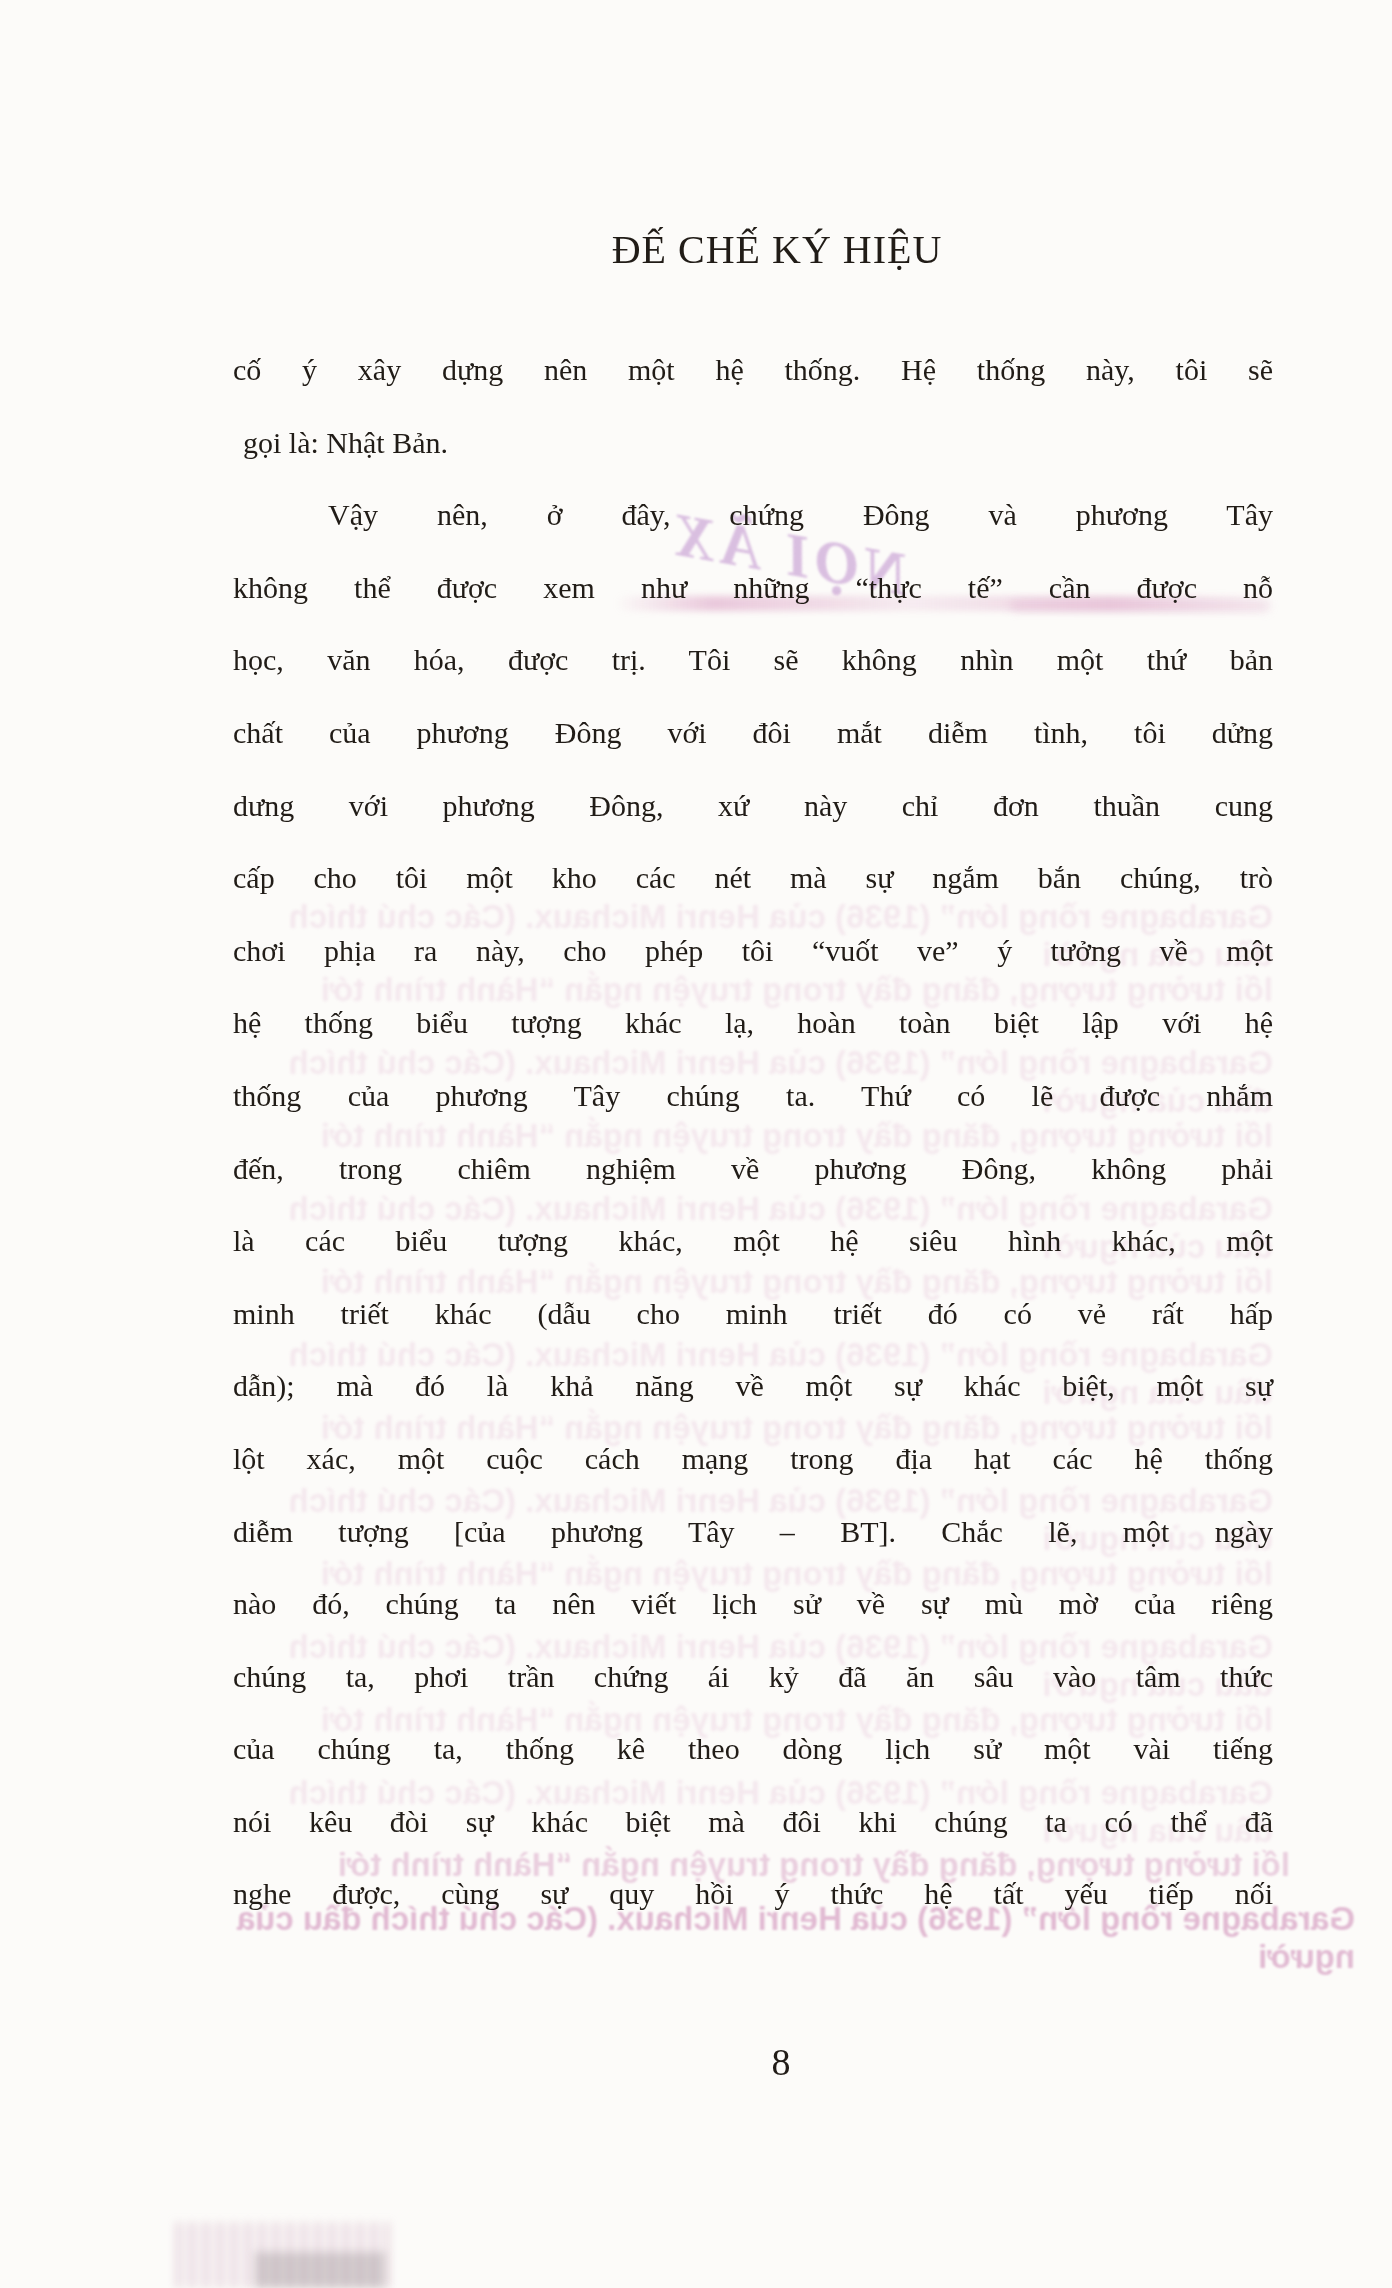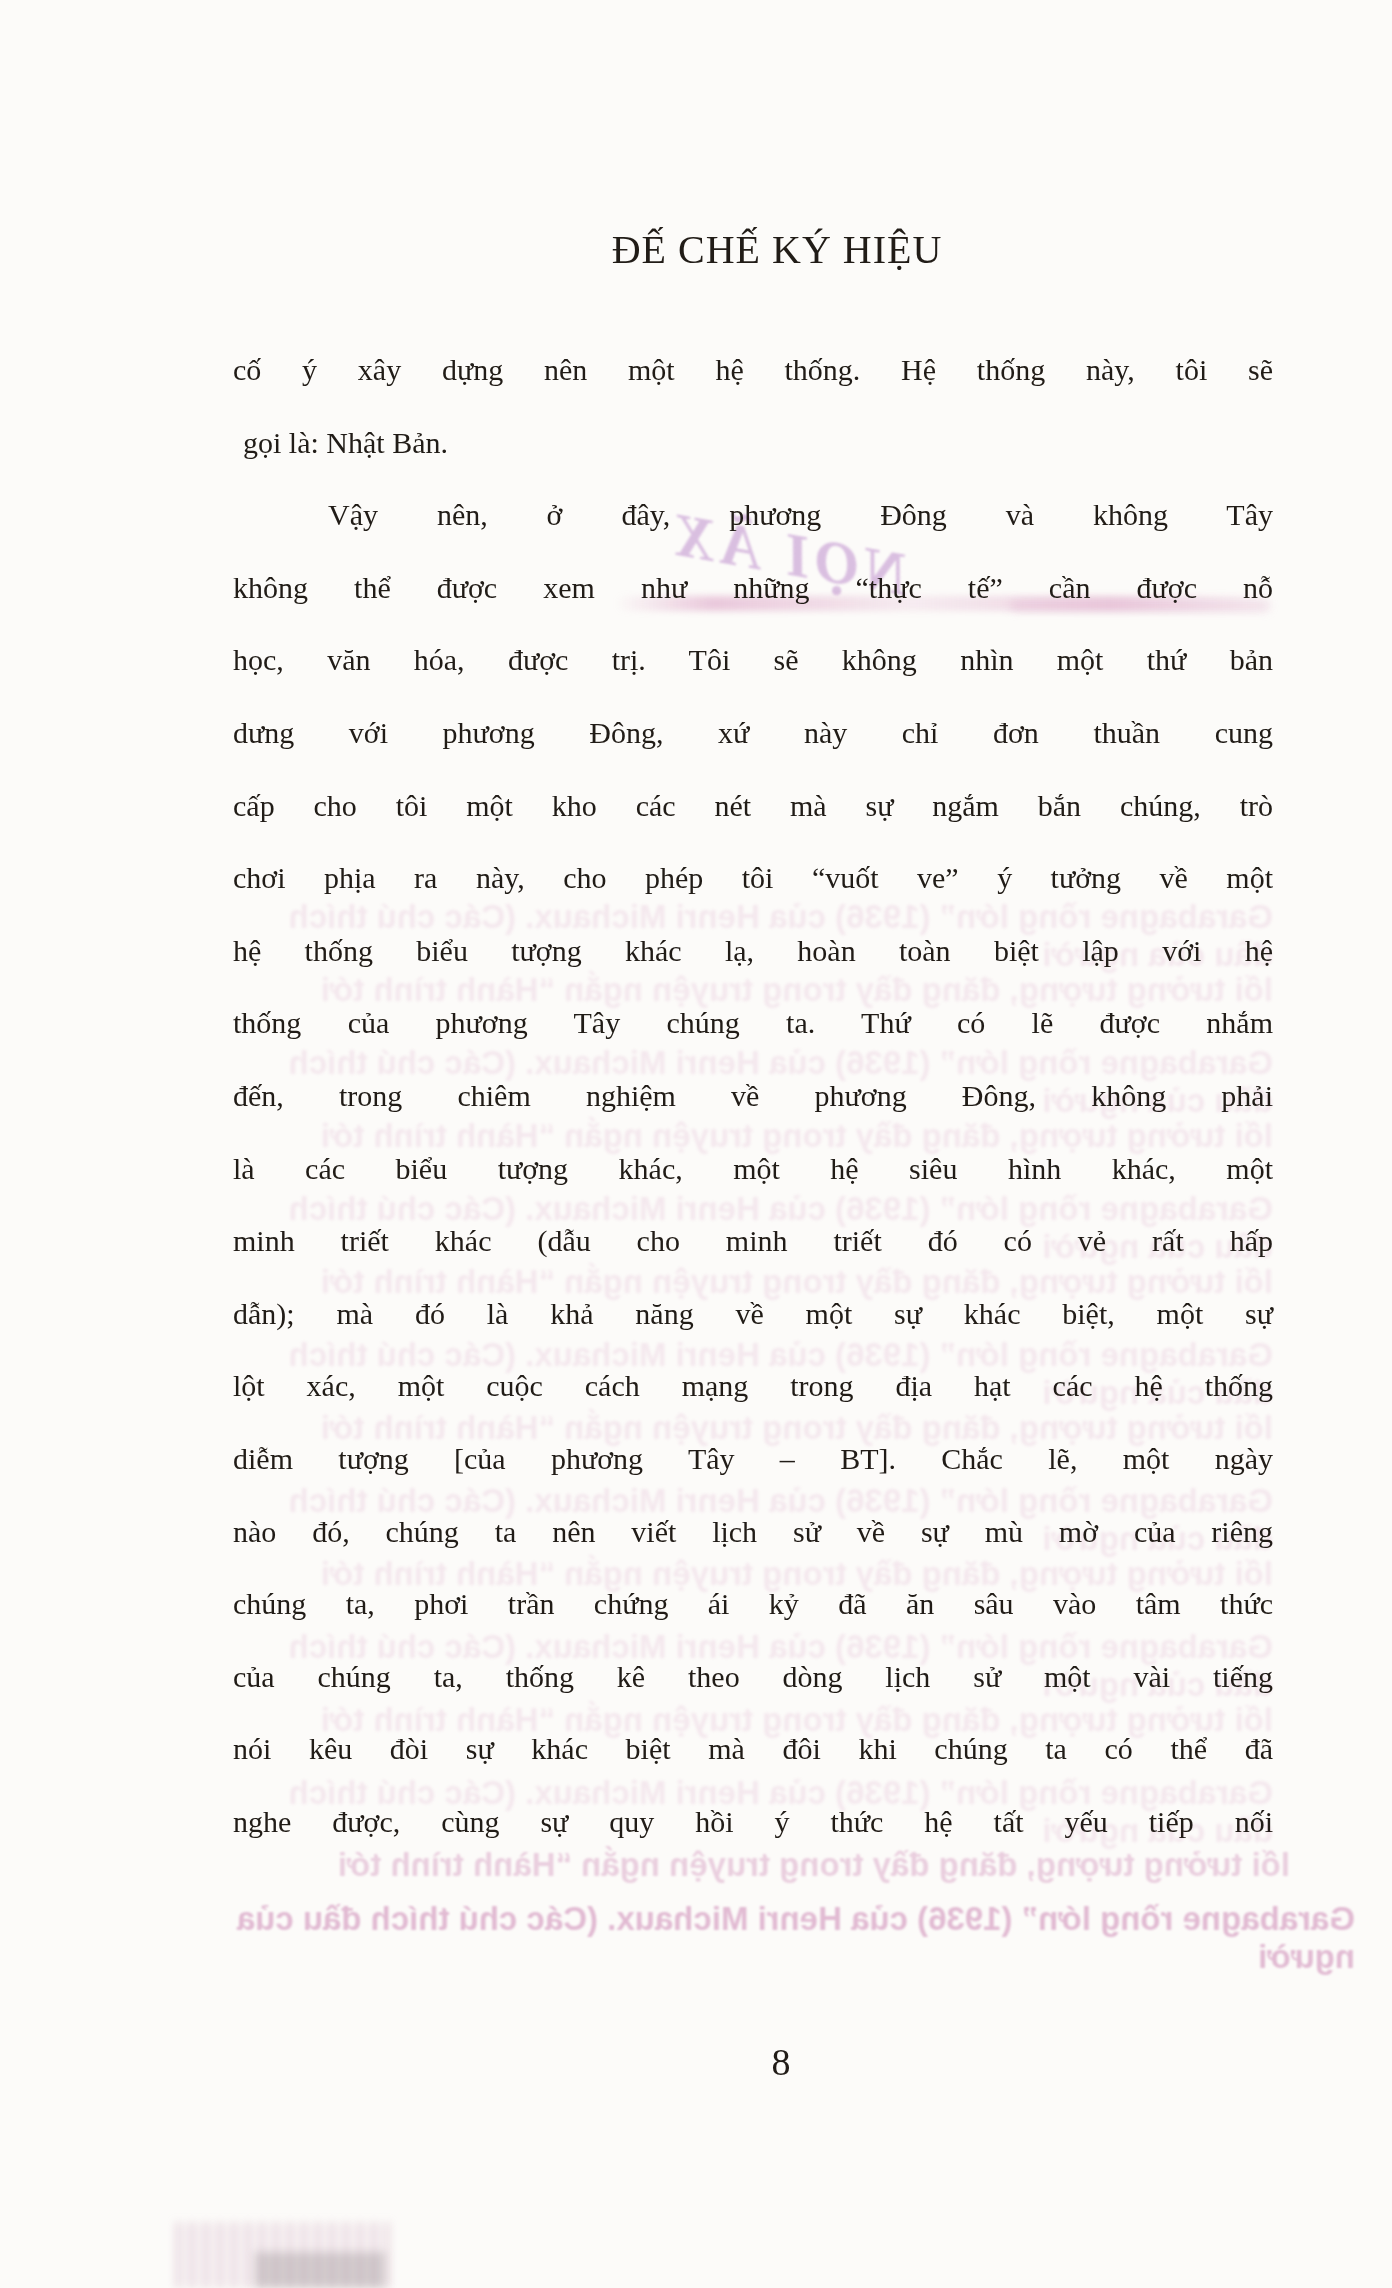--- a/index.html
+++ b/index.html
@@ -94,23 +94,24 @@
   <div class="bleed noise n9">lối tưởng tượng, đăng đầy trong truyện ngắn “Hành trình tới</div>
   <div class="bleed noise n10">Garabagne rồng lớn” (1936) của Henri Michaux. (Các chú thích đầu của người</div>
   <div class="bleed noise n11">lối tưởng tượng, đăng đầy trong truyện ngắn “Hành trình tới</div>
   <div class="bleed noise n12">Garabagne rồng lớn” (1936) của Henri Michaux. (Các chú thích đầu của người</div>
   <div class="bleed bleed-a">lối tưởng tượng, đăng đầy trong truyện ngắn “Hành trình tới</div>
   <div class="bleed bleed-b">Garabagne rồng lớn” (1936) của Henri Michaux. (Các chú thích đầu của người</div>
 
   <div class="body">
     <div class="bline">cố ý xây dựng nên một hệ thống. Hệ thống này, tôi sẽ</div>
     <div class="bline no-just">gọi là: Nhật Bản.</div>
-    <div class="bline indent">Vậy nên, ở đây, phương Đông và không Tây</div>
+    <div class="bline indent">Vậy nên, ở đây, chứng Đông và phương Tây</div>
     <div class="bline">không thể được xem như những “thực tế” cần được nỗ</div>
     <div class="bline">học, văn hóa, được trị. Tôi sẽ không nhìn một thứ bản</div>
+    <div class="bline">chất của phương Đông với đôi mắt diễm tình, tôi dửng</div>
     <div class="bline">dưng với phương Đông, xứ này chỉ đơn thuần cung</div>
     <div class="bline">cấp cho tôi một kho các nét mà sự ngắm bắn chúng, trò</div>
     <div class="bline">chơi phịa ra này, cho phép tôi “vuốt ve” ý tưởng về một</div>
     <div class="bline">hệ thống biểu tượng khác lạ, hoàn toàn biệt lập với hệ</div>
     <div class="bline">thống của phương Tây chúng ta. Thứ có lẽ được nhắm</div>
     <div class="bline">đến, trong chiêm nghiệm về phương Đông, không phải</div>
     <div class="bline">là các biểu tượng khác, một hệ siêu hình khác, một</div>
     <div class="bline">minh triết khác (dẫu cho minh triết đó có vẻ rất hấp</div>
     <div class="bline">dẫn); mà đó là khả năng về một sự khác biệt, một sự</div>
     <div class="bline">lột xác, một cuộc cách mạng trong địa hạt các hệ thống</div>

